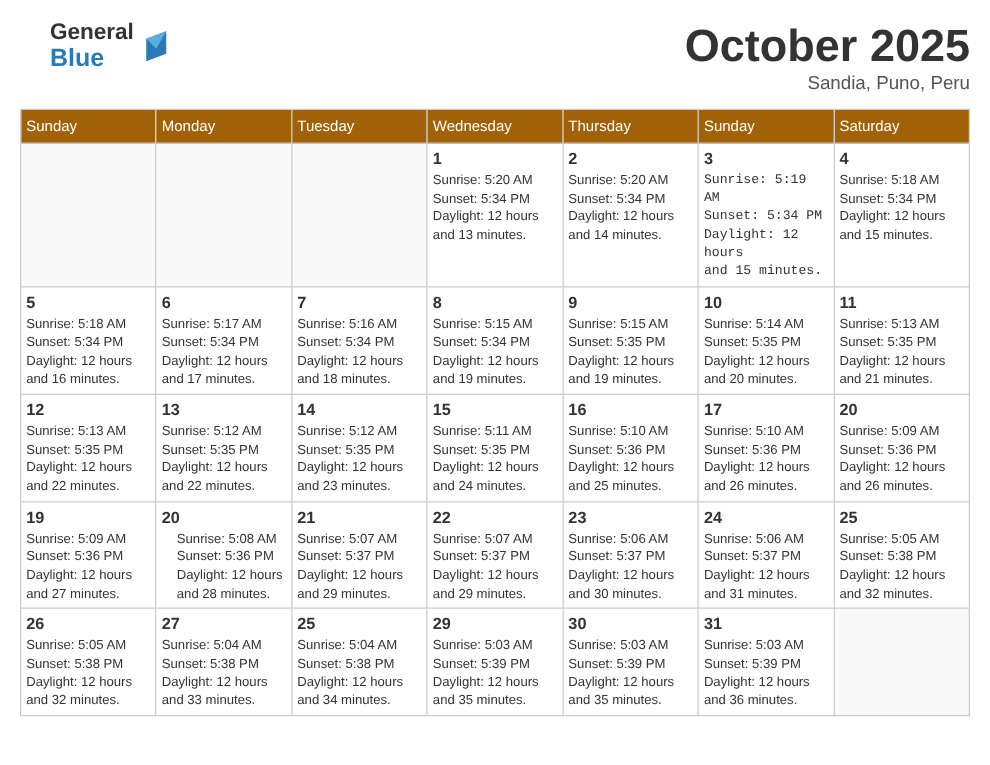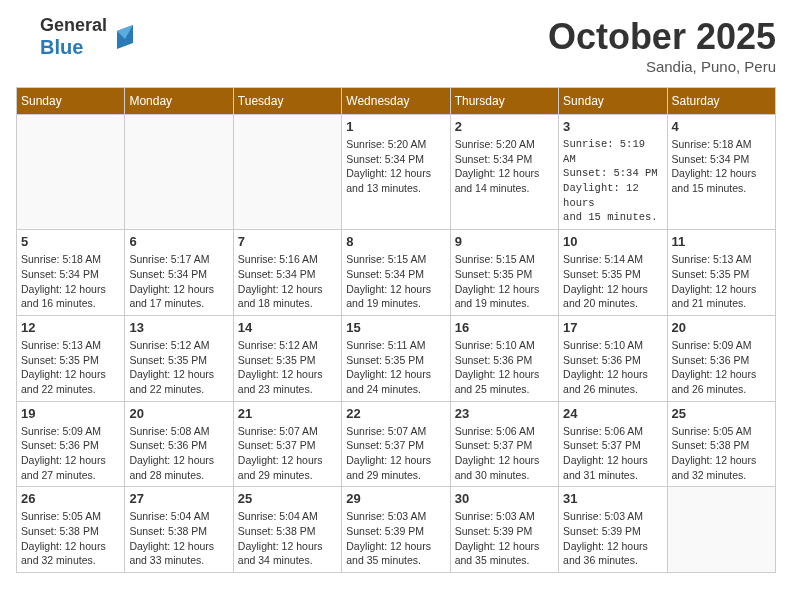--- a/index.html
+++ b/index.html
@@ -262,21 +262,21 @@
       <tr class="week">
         <td>
           <div class="day-num">19</div>
           <div class="day-info" style="white-space: pre-line;">Sunrise: 5:09 AM
 Sunset: 5:36 PM
 Daylight: 12 hours
 and 27 minutes.</div>
         </td>
         <td>
           <div class="day-num">20</div>
-          <div class="day-info" style="white-space: pre-line;">Sunrise: 5:08 AM
+          <div class="day-info" style="white-space: pre-line; margin-left: 12px;">Sunrise: 5:08 AM
 Sunset: 5:36 PM
 Daylight: 12 hours
 and 28 minutes.</div>
         </td>
         <td>
           <div class="day-num">21</div>
           <div class="day-info" style="white-space: pre-line;">Sunrise: 5:07 AM
 Sunset: 5:37 PM
 Daylight: 12 hours
 and 29 minutes.</div>

